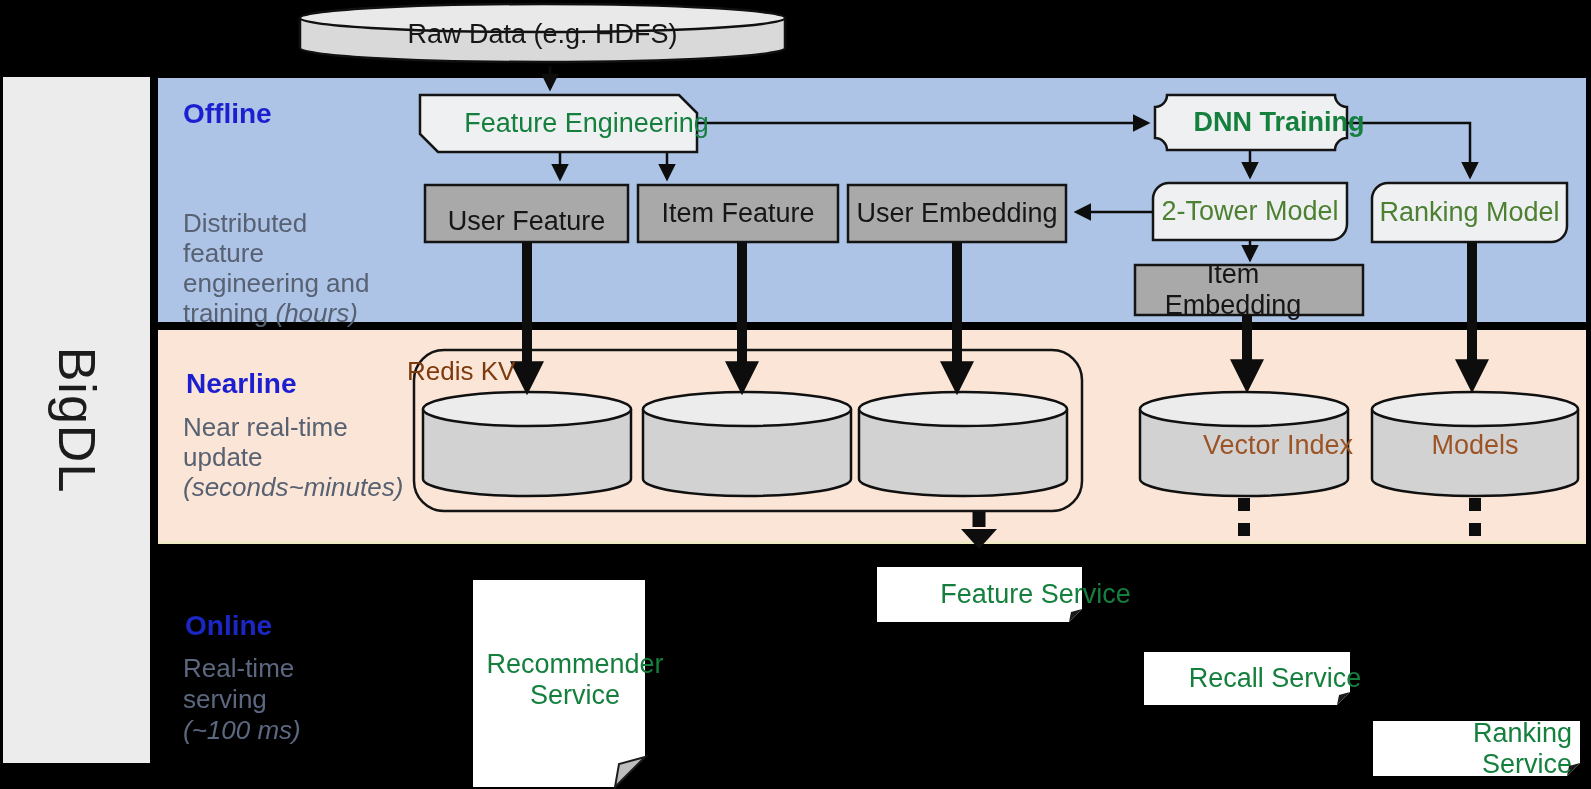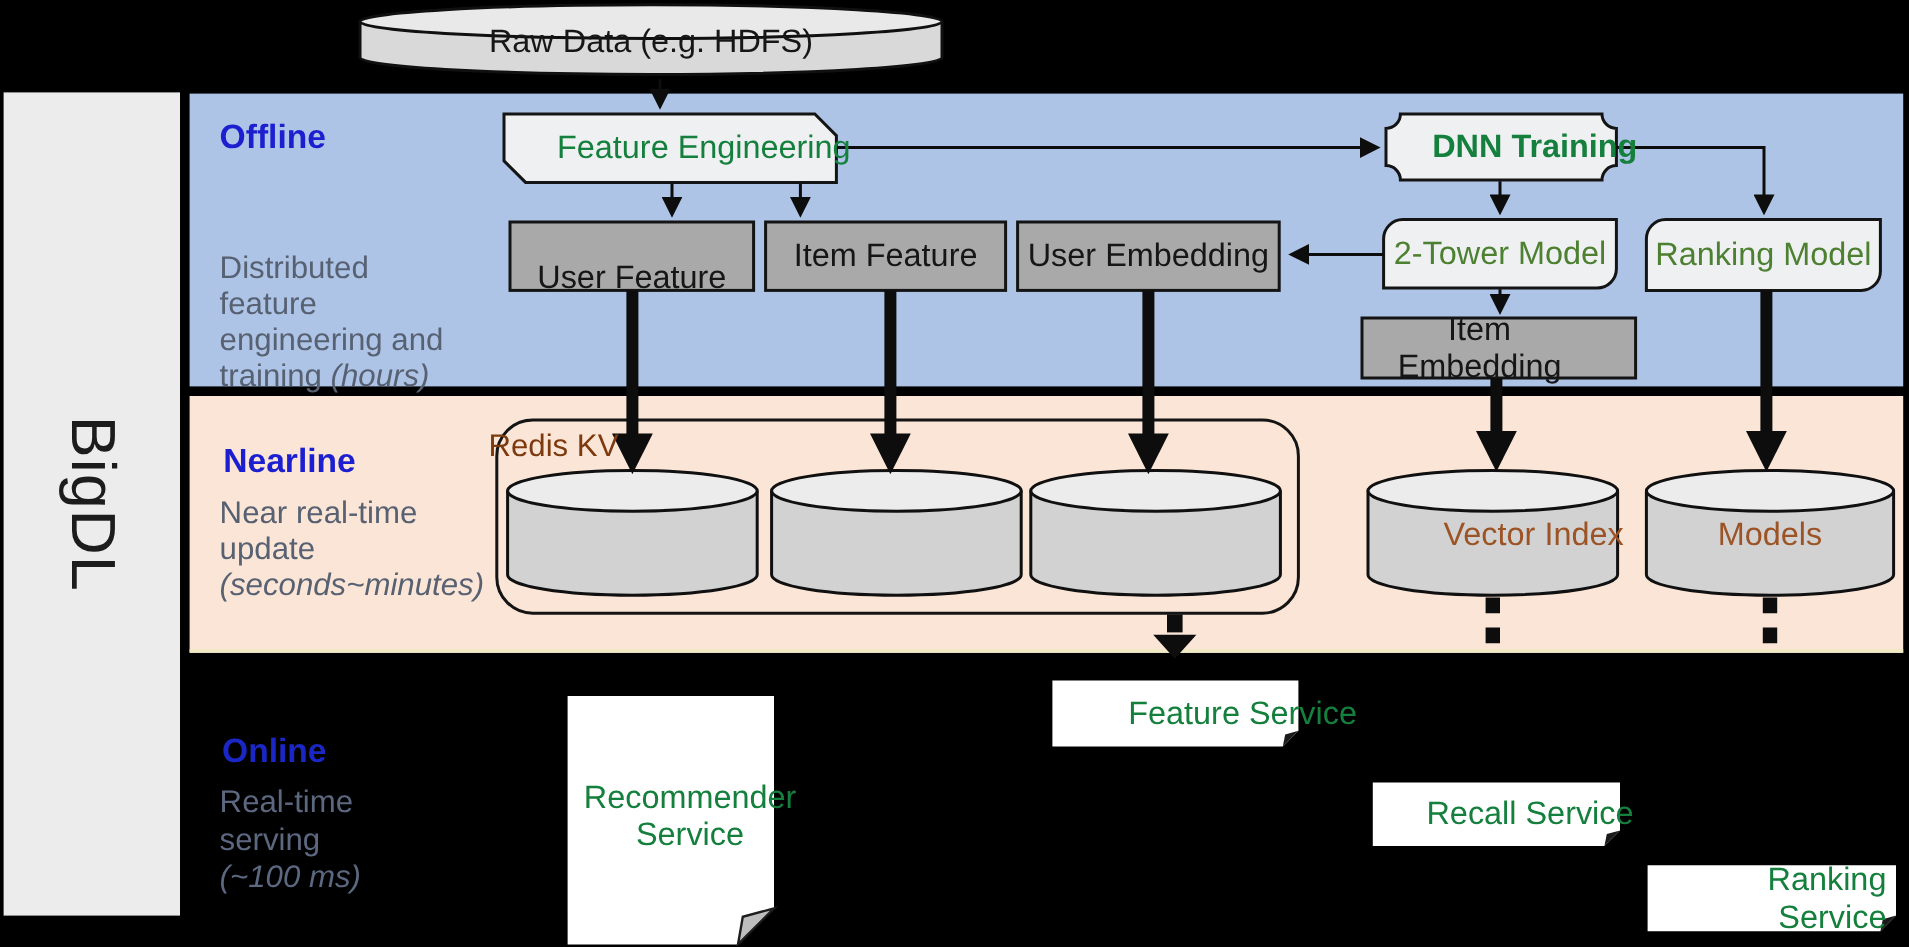--- a/index.html
+++ b/index.html
@@ -147,21 +147,21 @@
 
   <div class="band-title online-title" style="left:185px;top:610px;font-weight:700;">Online</div>
   <div class="band-desc online-desc" style="left:183px;top:653px;">
     <div>Real-time</div>
     <div>serving</div>
     <div class="it">(~100 ms)</div>
   </div>
 
   <div class="node-label" style="left:300px;top:8px;width:485px;height:52px;">Raw Data (e.g. HDFS)</div>
   <div class="node-label t-blue" style="left:420px;top:95px;width:277px;height:57px;">Feature Engineering</div>
-  <div class="node-label" style="left:425px;top:195px;width:203px;height:73px;">User Feature</div>
+  <div class="node-label" style="left:425px;top:185px;width:203px;height:73px;">User Feature</div>
   <div class="node-label" style="left:638px;top:185px;width:200px;height:57px;">Item Feature</div>
   <div class="node-label" style="left:848px;top:185px;width:218px;height:57px;">User Embedding</div>
   <div class="node-label t-blue" style="left:1155px;top:95px;width:192px;height:55px;font-weight:bold;">DNN Training</div>
   <div class="node-label t-green" style="left:1153px;top:183px;width:194px;height:57px;">2-Tower Model</div>
   <div class="node-label t-green" style="left:1372px;top:183px;width:195px;height:59px;">Ranking Model</div>
   <div class="node-label" style="left:1135px;top:265px;width:196px;height:50px;">Item Embedding</div>
   <div class="redis-label" style="left:407px;top:356px;">Redis KV</div>
   <div class="node-label t-brown" style="left:1140px;top:395px;width:208px;height:100px;padding-left:34px;">Vector Index</div>
   <div class="node-label t-brown" style="left:1372px;top:395px;width:206px;height:100px;">Models</div>
   <div class="node-label t-blue" style="left:473px;top:580px;width:148px;height:200px;">Recommender Service</div>

